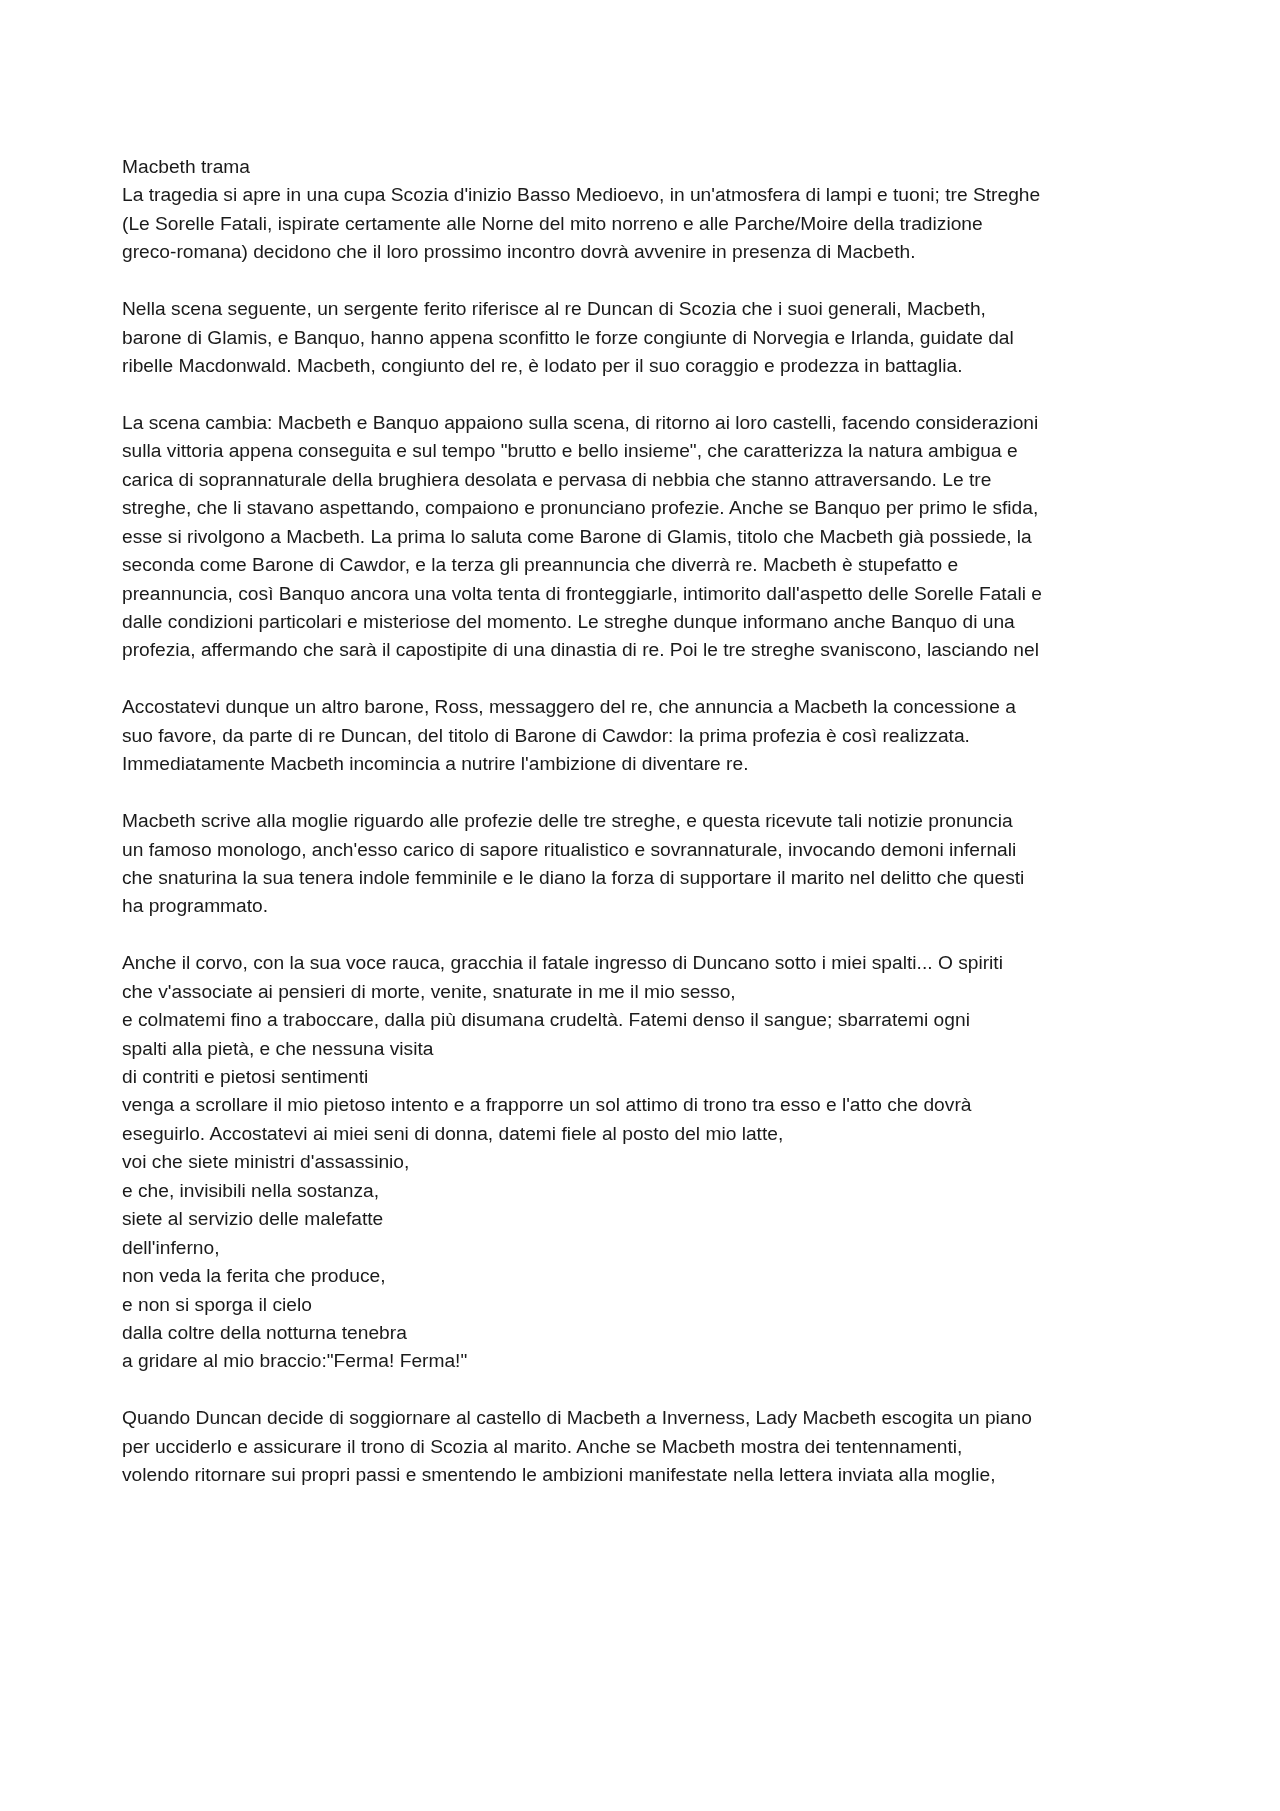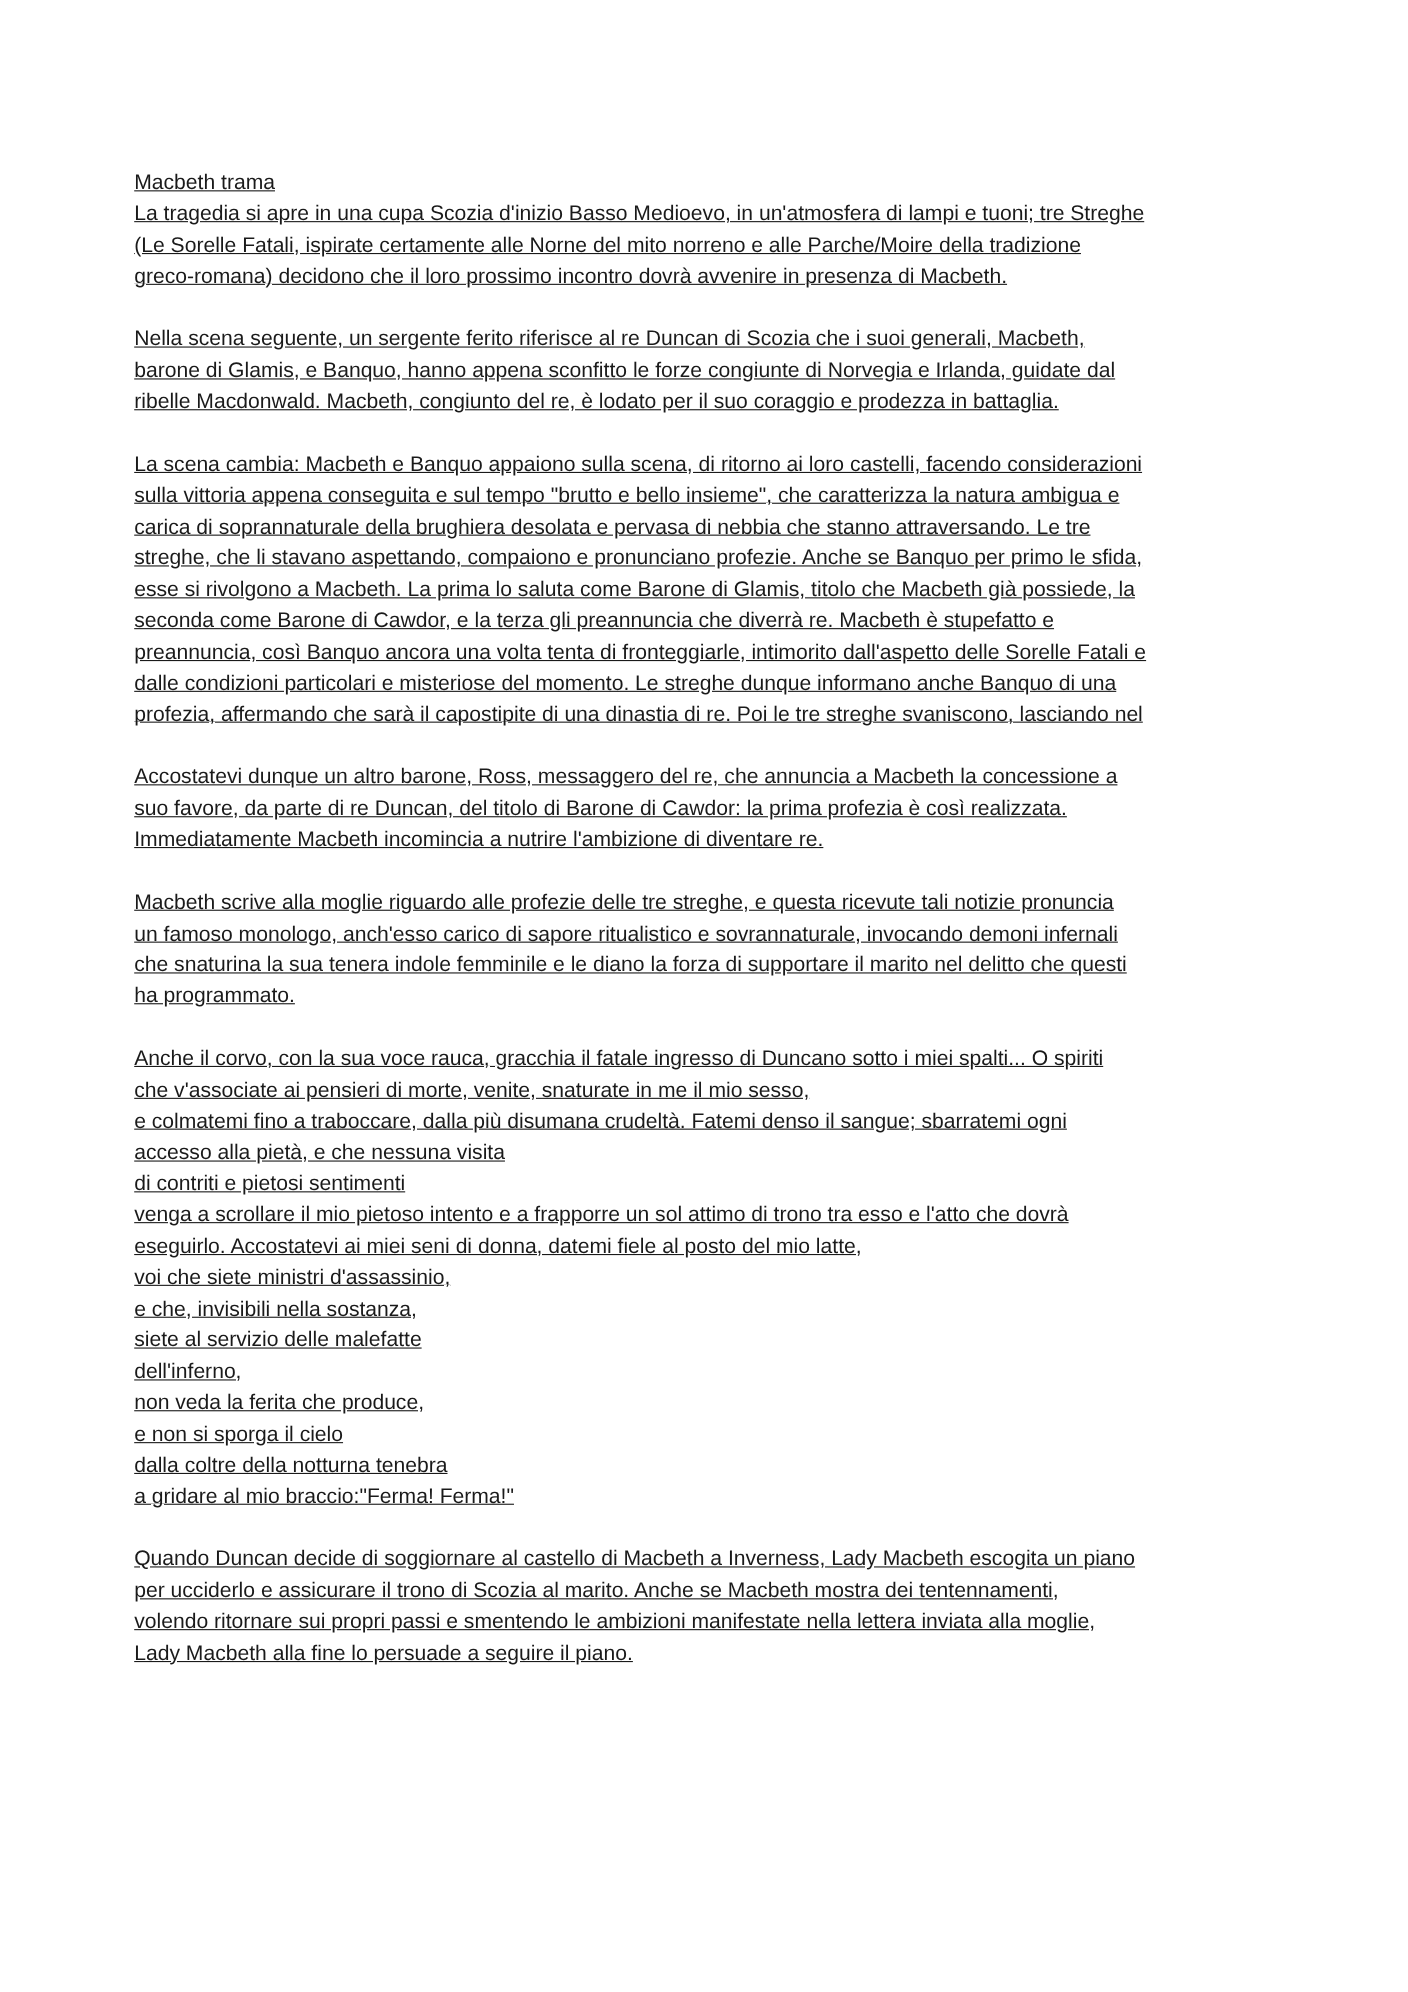--- a/index.html
+++ b/index.html
@@ -3,21 +3,21 @@
 <meta charset="utf-8">
 <style>
   html, body { margin: 0; padding: 0; background: #ffffff; }
   body { width: 1280px; height: 1811px; position: relative; overflow: hidden; }
   .page {
     position: absolute; left: 0; top: 0; width: 1280px; height: 1811px; background: #ffffff;
   }
   .doc {
     position: absolute; left: 122px; top: 153px; width: 1040px;
     font-family: "Liberation Sans", "DejaVu Sans", sans-serif;
-    font-size: 19.2px; line-height: 28.45px; color: #1a1a1a; text-decoration: underline;
+    font-size: 19.2px; line-height: 28.45px; color: #1a1a1a;
   }
   .line { white-space: nowrap; height: 28.45px; }
   .blank { height: 28.45px; }
 </style>
 </head>
 <body>
 
 <div class="page">
   <div class="doc">
     <div class="line">Macbeth trama</div>
@@ -61,35 +61,34 @@
       <div class="line">un famoso monologo, anch'esso carico di sapore ritualistico e sovrannaturale, invocando demoni infernali</div>
       <div class="line">che snaturina la sua tenera indole femminile e le diano la forza di supportare il marito nel delitto che questi</div>
       <div class="line">ha programmato.</div>
     </div>
     <div class="blank"></div>
 
     <div>
       <div class="line">Anche il corvo, con la sua voce rauca, gracchia il fatale ingresso di Duncano sotto i miei spalti... O spiriti</div>
       <div class="line">che v'associate ai pensieri di morte, venite, snaturate in me il mio sesso,</div>
       <div class="line">e colmatemi fino a traboccare, dalla più disumana crudeltà. Fatemi denso il sangue; sbarratemi ogni</div>
-      <div class="line">accesso alla pietà, e che nessuna visita</div>
+      <div class="line">spalti alla pietà, e che nessuna visita</div>
       <div class="line">di contriti e pietosi sentimenti</div>
       <div class="line">venga a scrollare il mio pietoso intento e a frapporre un sol attimo di trono tra esso e l'atto che dovrà</div>
       <div class="line">eseguirlo. Accostatevi ai miei seni di donna, datemi fiele al posto del mio latte,</div>
       <div class="line">voi che siete ministri d'assassinio,</div>
       <div class="line">e che, invisibili nella sostanza,</div>
       <div class="line">siete al servizio delle malefatte</div>
       <div class="line">dell'inferno,</div>
       <div class="line">non veda la ferita che produce,</div>
       <div class="line">e non si sporga il cielo</div>
       <div class="line">dalla coltre della notturna tenebra</div>
       <div class="line">a gridare al mio braccio:"Ferma! Ferma!"</div>
     </div>
     <div class="blank"></div>
 
     <div>
       <div class="line">Quando Duncan decide di soggiornare al castello di Macbeth a Inverness, Lady Macbeth escogita un piano</div>
       <div class="line">per ucciderlo e assicurare il trono di Scozia al marito. Anche se Macbeth mostra dei tentennamenti,</div>
       <div class="line">volendo ritornare sui propri passi e smentendo le ambizioni manifestate nella lettera inviata alla moglie,</div>
-      <div class="line">Lady Macbeth alla fine lo persuade a seguire il piano.</div>
     </div>
   </div>
 </div>
 
 </body></html>

